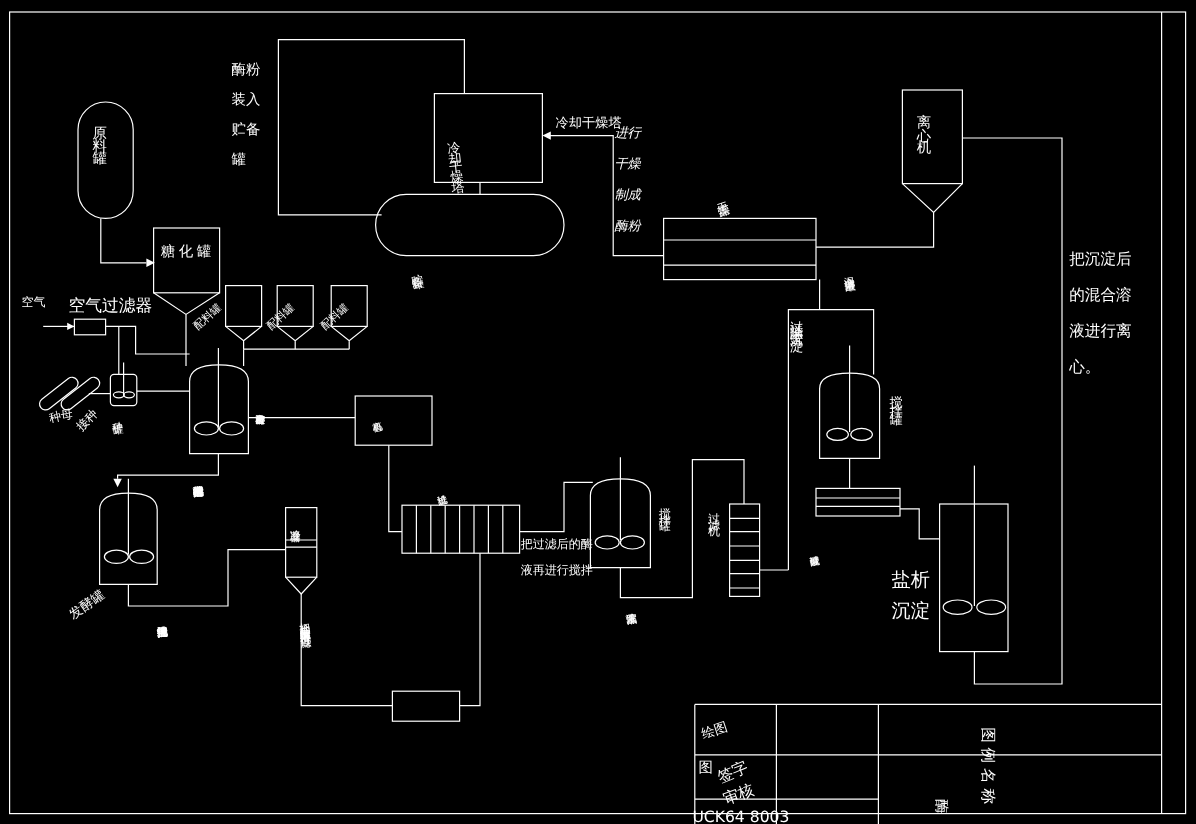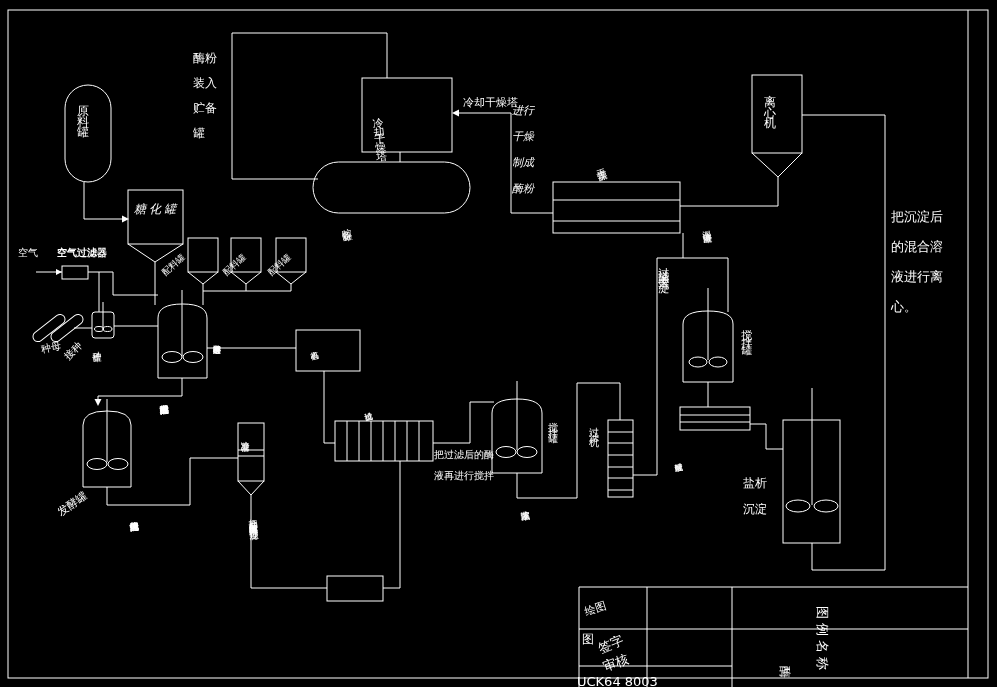--- a/index.html
+++ b/index.html
@@ -207,28 +207,28 @@
 
   <div class="lbl v" style="left:762px;top:85px;font-size:12px;letter-spacing:11px;">离心机</div>
 
   <div class="lbl" style="left:891px;top:202px;font-size:13px;line-height:30px;">把沉淀后
 的混合溶
 液进行离
 心。</div>
 
   <div class="lbl v" style="left:75px;top:96px;font-size:12px;letter-spacing:10px;">原料罐</div>
 
-  <div class="lbl" style="left:134px;top:202px;font-size:12px;letter-spacing:3px;font-style:italic;">糖化罐</div>
+  <div class="lbl" style="left:134px;top:202px;font-size:12px;letter-spacing:3px;">糖化罐</div>
 
   <div class="lbl" style="left:160px;top:270px;font-size:9px;transform:rotate(-42deg);">配料罐</div>
   <div class="lbl" style="left:221px;top:270px;font-size:9px;transform:rotate(-42deg);">配料罐</div>
   <div class="lbl" style="left:266px;top:270px;font-size:9px;transform:rotate(-42deg);">配料罐</div>
 
   <div class="lbl" style="left:18px;top:247px;font-size:10px;">空气</div>
-  <div class="lbl" style="left:57px;top:247px;font-size:10px;font-weight:bold;">空气过滤器</div>
+  <div class="lbl" style="left:57px;top:247px;font-size:14px;">空气过滤器</div>
 
   <div class="lbl" style="left:40px;top:344px;font-size:10px;transform:rotate(-12deg);">种母</div>
   <div class="lbl" style="left:62px;top:354px;font-size:10px;transform:rotate(-45deg);">接种</div>
   <div class="lbl v" style="left:89px;top:345px;font-size:9px;letter-spacing:1px;transform:rotate(-8deg);">种子罐</div>
 
   <div class="lbl" style="left:55px;top:508px;font-size:11px;transform:rotate(-35deg);">发酵罐</div>
 
   <div class="lbl v" style="left:127px;top:515px;font-size:9px;transform:rotate(-5deg);">把糖化液进行搅拌均匀</div>
 
   <div class="lbl v" style="left:157px;top:398px;font-size:9px;transform:rotate(-5deg);">把离心后的发酵液进行搅拌</div>
@@ -253,21 +253,21 @@
   <div class="lbl v" style="left:587px;top:419px;font-size:10px;letter-spacing:5px;">过滤机</div>
 
   <div class="lbl v" style="left:656px;top:258px;font-size:11px;letter-spacing:3px;">过滤除去沉淀</div>
 
   <div class="lbl v" style="left:699px;top:224px;font-size:9px;letter-spacing:1px;transform:rotate(-8deg);">混合溶液罐</div>
 
   <div class="lbl v" style="left:739px;top:320px;font-size:11px;letter-spacing:8px;">搅拌罐</div>
 
   <div class="lbl v" style="left:671px;top:458px;font-size:8px;transform:rotate(-10deg);">酸碱度计</div>
 
-  <div class="lbl" style="left:743px;top:470px;font-size:12px;line-height:26px;">盐析
+  <div class="lbl" style="left:743px;top:470px;font-size:16px;line-height:26px;">盐析
 沉淀</div>
 
   <div class="lbl" style="left:583px;top:606px;font-size:11px;transform:rotate(-18deg);">绘图</div>
   <div class="lbl" style="left:582px;top:632px;font-size:12px;">图</div>
   <div class="lbl" style="left:596px;top:642px;font-size:13px;transform:rotate(-22deg);">签字</div>
   <div class="lbl" style="left:601px;top:660px;font-size:13px;transform:rotate(-20deg);">审核</div>
   <div class="lbl" style="left:577px;top:674px;font-size:13px;">UCK64 8003</div>
   <div class="lbl vs" style="left:814px;top:606px;font-size:13px;letter-spacing:4px;">图例名称</div>
   <div class="lbl vs" style="left:777px;top:666px;font-size:12px;">酶</div>
 

